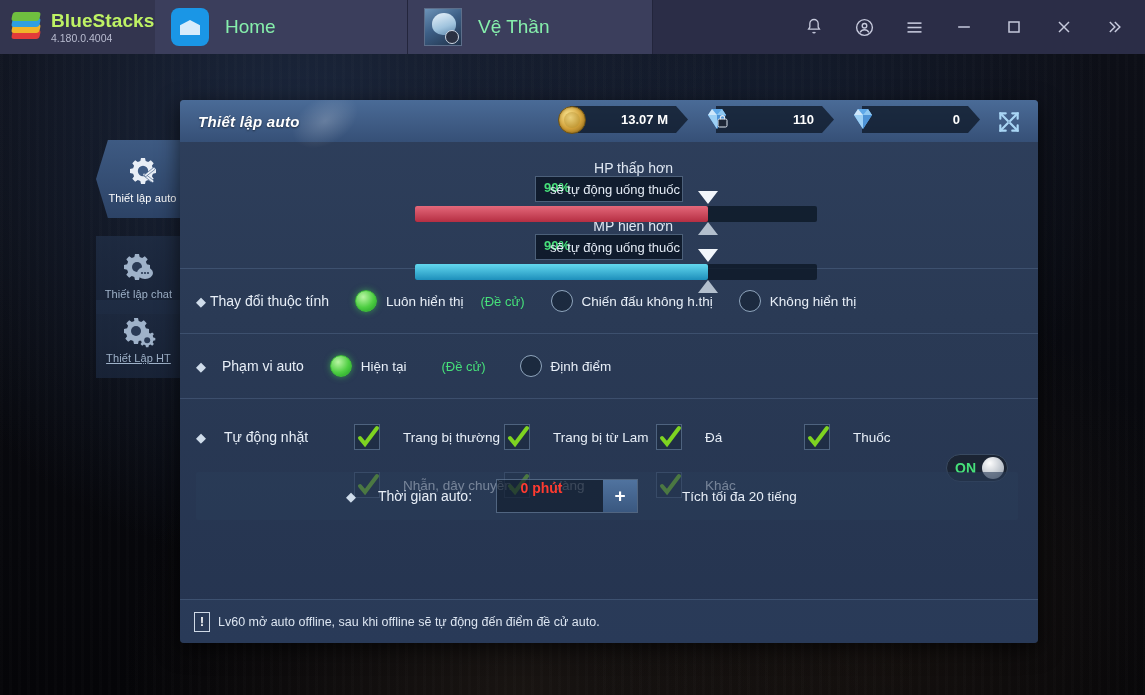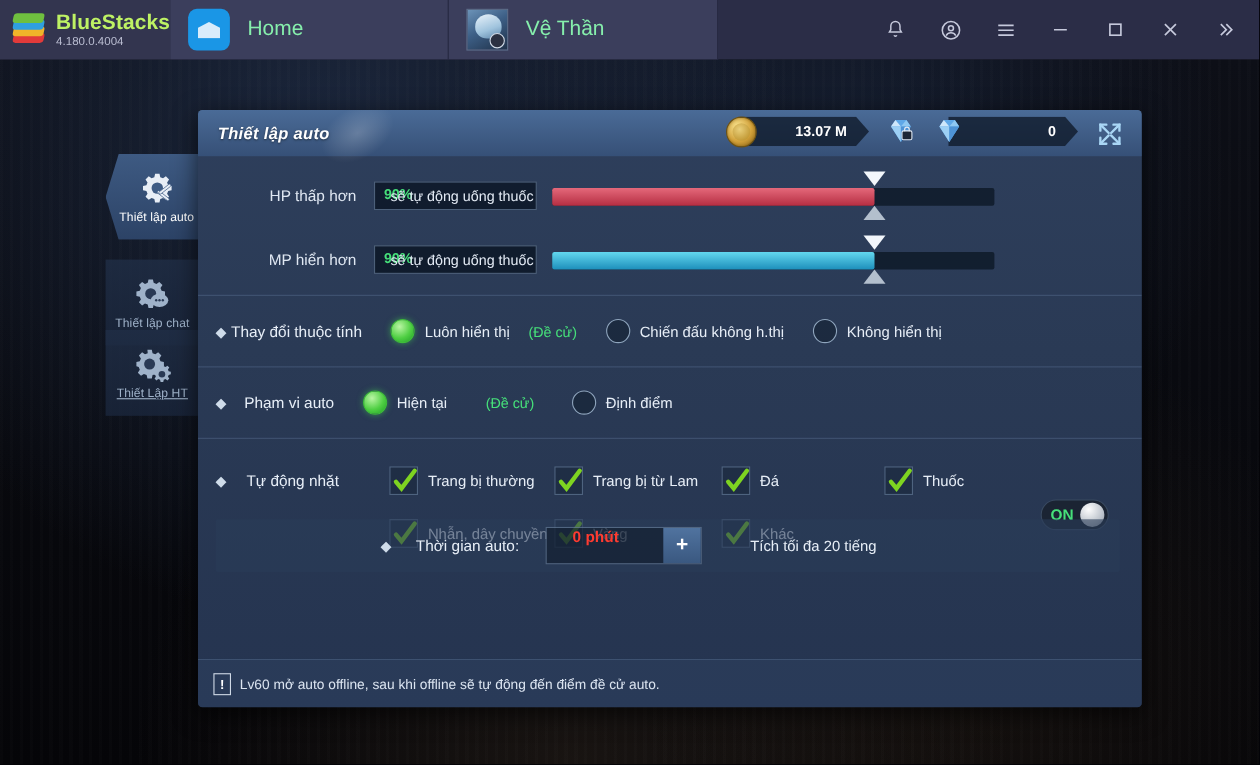--- a/index.html
+++ b/index.html
@@ -211,21 +211,21 @@
   }
 
   
   #dlg-body { position:relative; height: 501px; }
   .section {
     border-bottom: 1px solid rgba(130,160,200,.22);
     position:relative;
   }
   .section.slider-sec { padding: 18px 0 14px 0; }
 
-  .srow { display:flex; align-items:center; height:36px; margin-bottom: 22px;}
+  .srow { display:flex; align-items:center; height:36px; margin-bottom: 22px; flex-direction: column;}
   .srow:last-child{ margin-bottom:0;}
   .srow .rlabel {
     width: 160px; text-align:right; padding-right:16px;
     color:#dfe7f2; font-size:14px;
   }
   .thr-box {
     position:relative; width: 148px; height:26px;
     background: rgba(10,20,35,.80);
     border:1px solid rgba(150,180,215,.45);
     display:flex; align-items:center; justify-content:center;
@@ -279,21 +279,21 @@
     box-shadow: 0 0 6px rgba(70,215,80,.55);
   }
   .opt .otxt { color:#e7eef7; font-size:13.5px; white-space:nowrap; }
   .rec { color:#46e07a; font-size:13px; margin-left:8px; white-space:nowrap;}
 
   
   .csec { position:relative; padding: 14px 0 8px 16px; }
   .crow { display:flex; align-items:center; height: 48px; }
   .ctitle { color:#e7eef7; font-size:14px; white-space:nowrap; }
   .cdia { color:#cfdcea; font-size:13px; margin-right:6px; }
-  .chk { display:flex; align-items:center; gap:9px; }
+  .chk { display:flex; align-items:center; gap:23px; }
   .cbox {
     width:26px;height:26px; flex:0 0 auto; position:relative;
     border:1px solid rgba(150,180,215,.40);
     background: rgba(12,24,38,.30);
   }
   .cbox svg{ position:absolute; left:1px; top:0px;}
   .ctxt { color:#e7eef7; font-size:13.5px; white-space:nowrap; }
 
   .toggle {
     position:absolute; right: 30px; top: 55px;
@@ -488,20 +488,23 @@
             <svg width="30" height="26" viewBox="0 0 30 26">
               <polygon points="6,9 10,3 20,3 24,9 15,23" fill="#5fa8e8"></polygon>
               <polygon points="6,9 10,3 15,9" fill="#cfe7fa"></polygon>
               <polygon points="15,9 20,3 24,9" fill="#8fc8f2"></polygon>
               <polygon points="6,9 15,9 15,23" fill="#9dd0f5"></polygon>
               <polygon points="15,9 24,9 15,23" fill="#4e93d6"></polygon>
               <rect x="16" y="13" width="9" height="8" rx="1.4" fill="#1d2636" stroke="#dfe8f2" stroke-width="1"></rect>
               <path d="M18.4 13.3v-1.6a2.1 2.1 0 0 1 4.2 0v1.6" fill="none" stroke="#dfe8f2" stroke-width="1.1"></path>
             </svg>
           </div>
+          <div class="pill">
+              <span class="val">110</span>
+            </div>
         </div>
         <div class="res">
           <div class="gem">
             <svg width="30" height="26" viewBox="0 0 30 26">
               <polygon points="6,9 10,3 20,3 24,9 15,23" fill="#5fa8e8"></polygon>
               <polygon points="6,9 10,3 15,9" fill="#cfe7fa"></polygon>
               <polygon points="15,9 20,3 24,9" fill="#8fc8f2"></polygon>
               <polygon points="6,9 15,9 15,23" fill="#9dd0f5"></polygon>
               <polygon points="15,9 24,9 15,23" fill="#4e93d6"></polygon>
             </svg>

